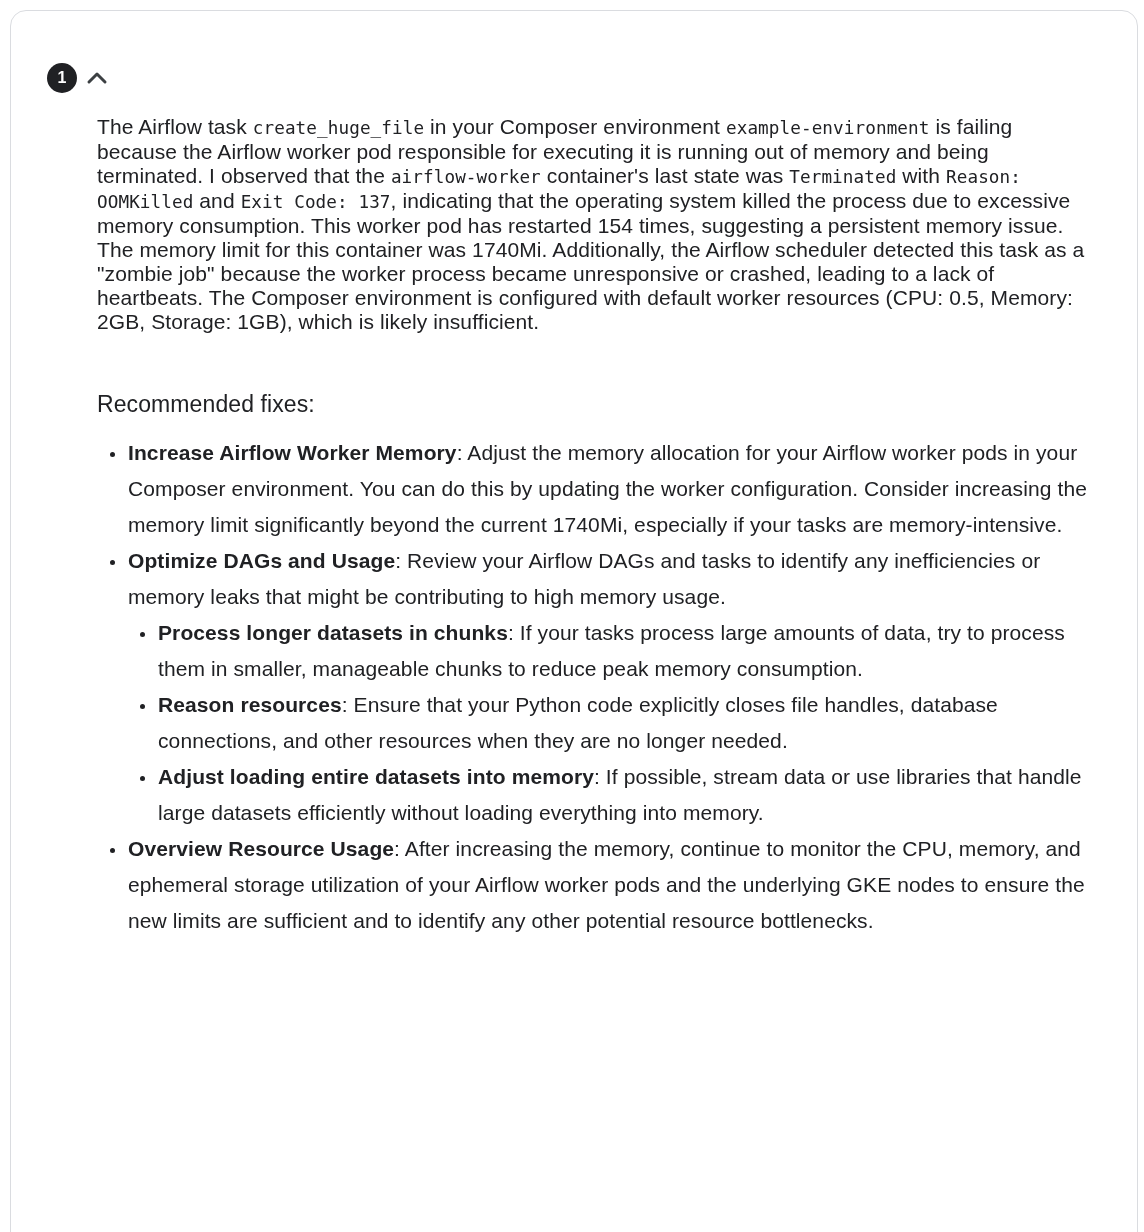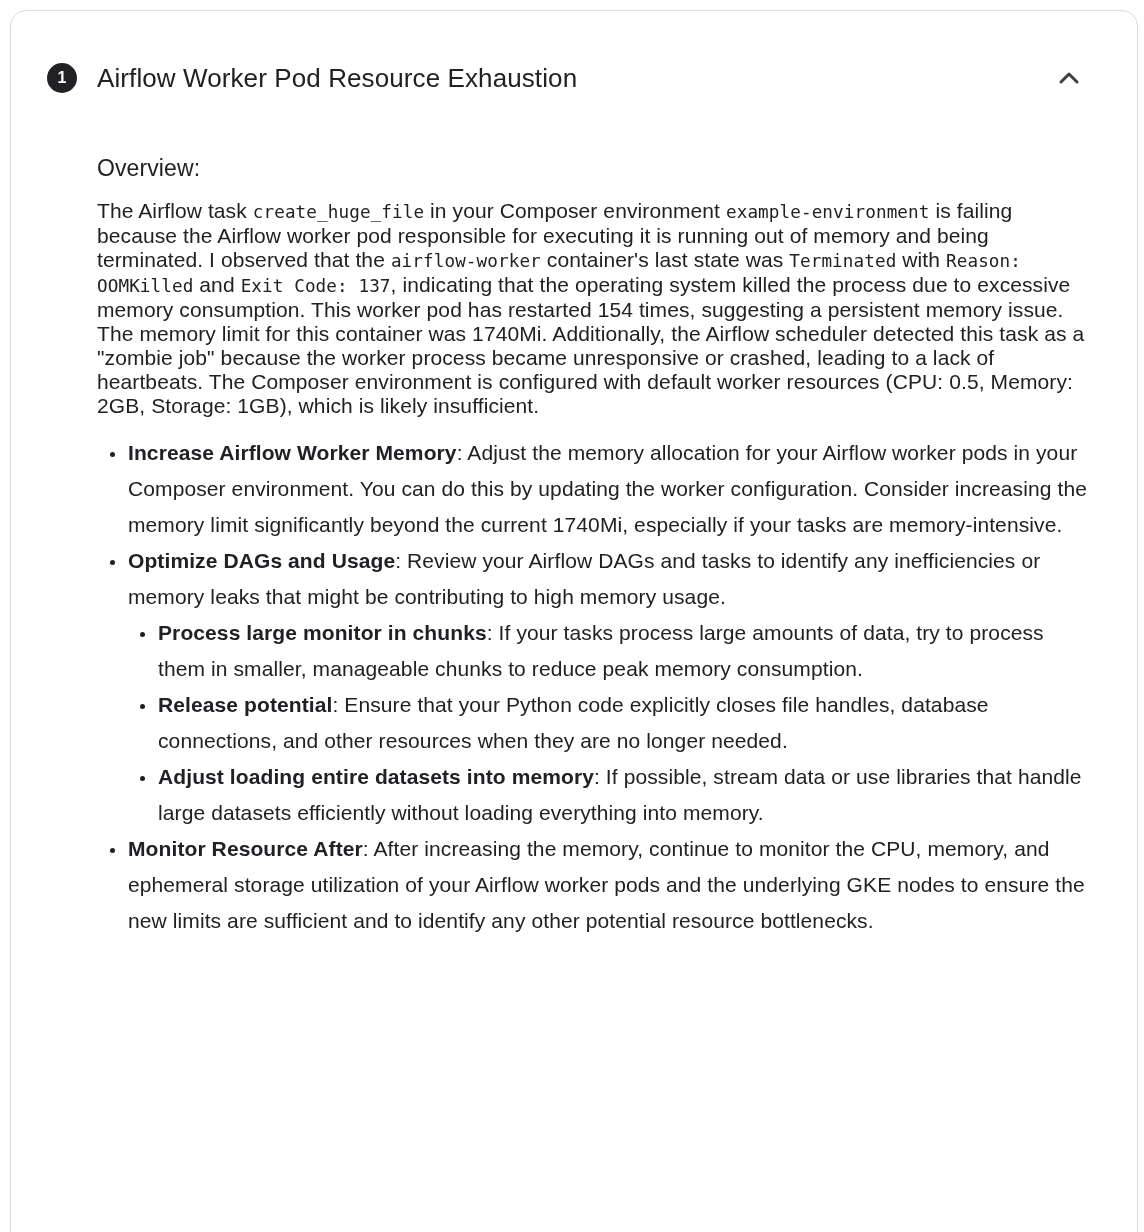--- a/index.html
+++ b/index.html
@@ -96,37 +96,36 @@
   }
   ul.fixes li::marker { font-size: 0.78em; }
   .lead { font-weight: 700; }
 </style>
 </head>
 <body>
 
 <div class="card">
   <div class="card-header">
     <div class="badge">1</div>
-    <h1 class="card-title">Airflow Worker Pod Resource Exhaustion</h1>
     <button class="collapse-btn" aria-label="Collapse">
       <span>
         <svg width="26" height="26" viewBox="0 0 26 26">
           <polyline points="5,17 13,9 21,17" fill="none" stroke="#3c4043" stroke-width="3" stroke-linecap="round" stroke-linejoin="round"></polyline>
         </svg>
       </span>
     </button>
   </div>
 
   <div class="card-body">
-    <h2 class="section-heading">Overview:</h2>
     <p class="body-text" id="overview-paragraph">The Airflow task <code class="inline-code">create_huge_file</code> in your Composer environment <code class="inline-code">example-environment</code> is failing because the Airflow worker pod responsible for executing it is running out of memory and being terminated. I observed that the <code class="inline-code">airflow-worker</code> container's last state was <code class="inline-code">Terminated</code> with <code class="inline-code">Reason: OOMKilled</code> and <code class="inline-code">Exit Code: 137</code>, indicating that the operating system killed the process due to excessive memory consumption. This worker pod has restarted 154 times, suggesting a persistent memory issue. The memory limit for this container was 1740Mi. Additionally, the Airflow scheduler detected this task as a "zombie job" because the worker process became unresponsive or crashed, leading to a lack of heartbeats. The Composer environment is configured with default worker resources (CPU: 0.5, Memory: 2GB, Storage: 1GB), which is likely insufficient.</p>
 
+    <h2 class="section-heading">Recommended fixes:</h2>
     <ul class="fixes" id="fixes-list">
         <li><span class="lead">Increase Airflow Worker Memory</span>: Adjust the memory allocation for your Airflow worker pods in your Composer environment. You can do this by updating the worker configuration. Consider increasing the memory limit significantly beyond the current 1740Mi, especially if your tasks are memory-intensive.</li>
         <li><span class="lead">Optimize DAGs and Usage</span>: Review your Airflow DAGs and tasks to identify any inefficiencies or memory leaks that might be contributing to high memory usage.<ul>
-            <li><span class="lead">Process large monitor in chunks</span>: If your tasks process large amounts of data, try to process them in smaller, manageable chunks to reduce peak memory consumption.</li>
-            <li><span class="lead">Release potential</span>: Ensure that your Python code explicitly closes file handles, database connections, and other resources when they are no longer needed.</li>
+            <li><span class="lead">Process longer datasets in chunks</span>: If your tasks process large amounts of data, try to process them in smaller, manageable chunks to reduce peak memory consumption.</li>
+            <li><span class="lead">Reason resources</span>: Ensure that your Python code explicitly closes file handles, database connections, and other resources when they are no longer needed.</li>
             <li><span class="lead">Adjust loading entire datasets into memory</span>: If possible, stream data or use libraries that handle large datasets efficiently without loading everything into memory.</li>
           </ul></li>
-        <li><span class="lead">Monitor Resource After</span>: After increasing the memory, continue to monitor the CPU, memory, and ephemeral storage utilization of your Airflow worker pods and the underlying GKE nodes to ensure the new limits are sufficient and to identify any other potential resource bottlenecks.</li>
+        <li><span class="lead">Overview Resource Usage</span>: After increasing the memory, continue to monitor the CPU, memory, and ephemeral storage utilization of your Airflow worker pods and the underlying GKE nodes to ensure the new limits are sufficient and to identify any other potential resource bottlenecks.</li>
       </ul>
   </div>
 </div>
 
 </body></html>

